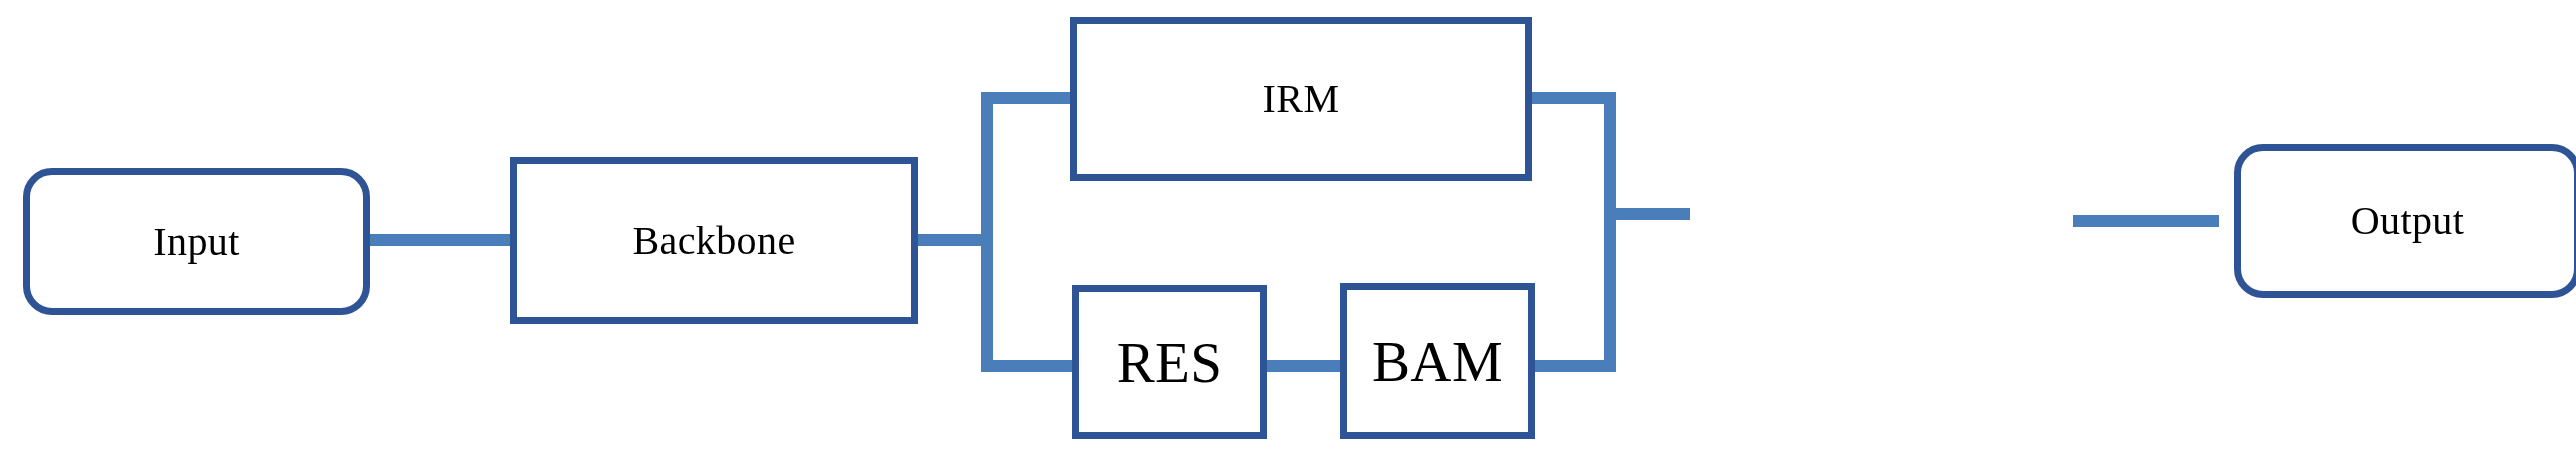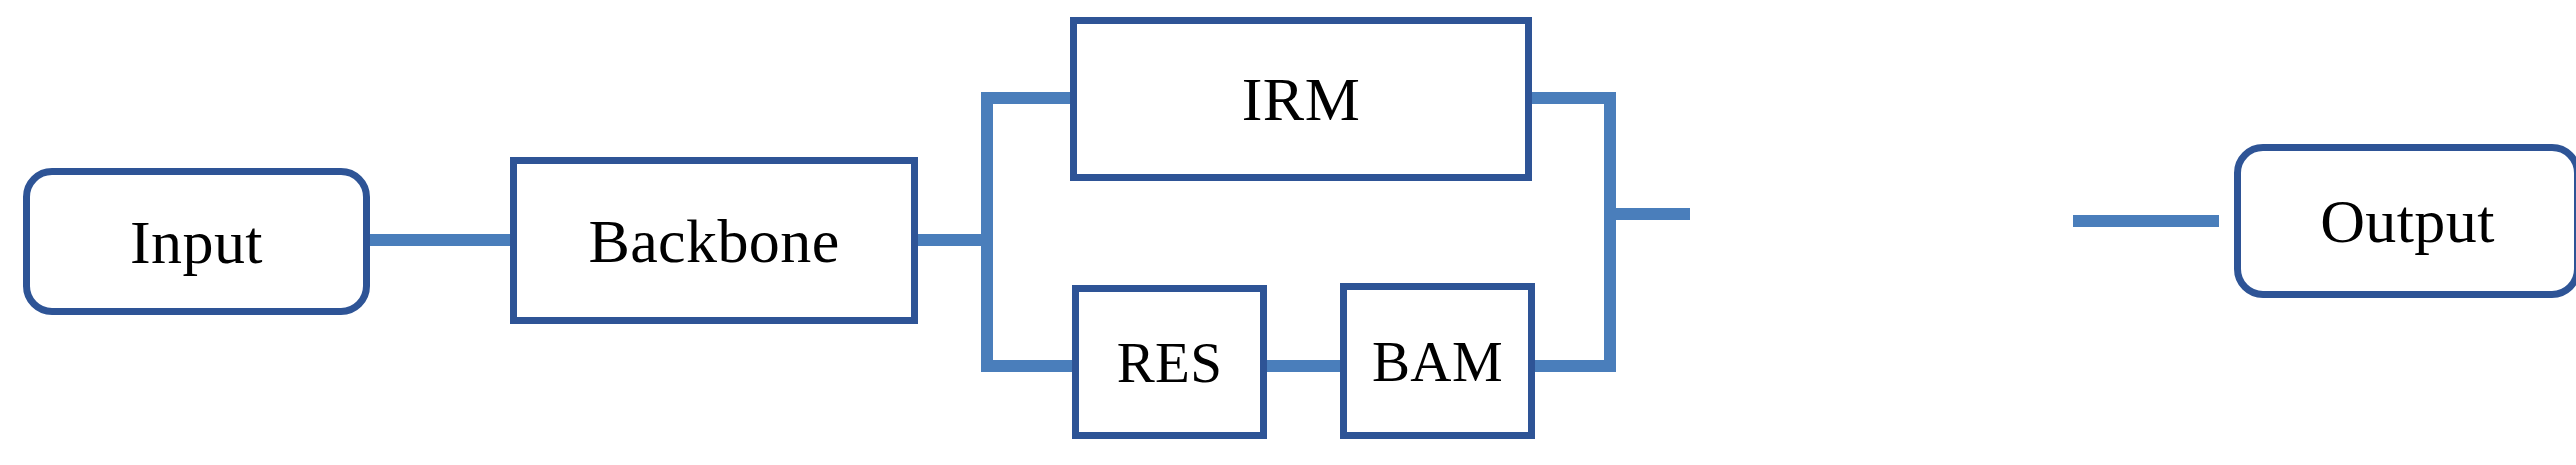--- a/index.html
+++ b/index.html
@@ -46,21 +46,21 @@
     white-space: nowrap;
   }
   .node.rounded {
     border-radius: 29px;
   }
   .node.sharp {
     border-radius: 0;
   }
   .node-label {
     display: block;
-    font-size: 62px;
+    font-size: 40px;
     font-weight: 400;
     color: #000000;
     letter-spacing: 0.4px;
   }
   .node.small .node-label {
     font-size: 57px;
   }
 </style>
 </head>
 <body>

